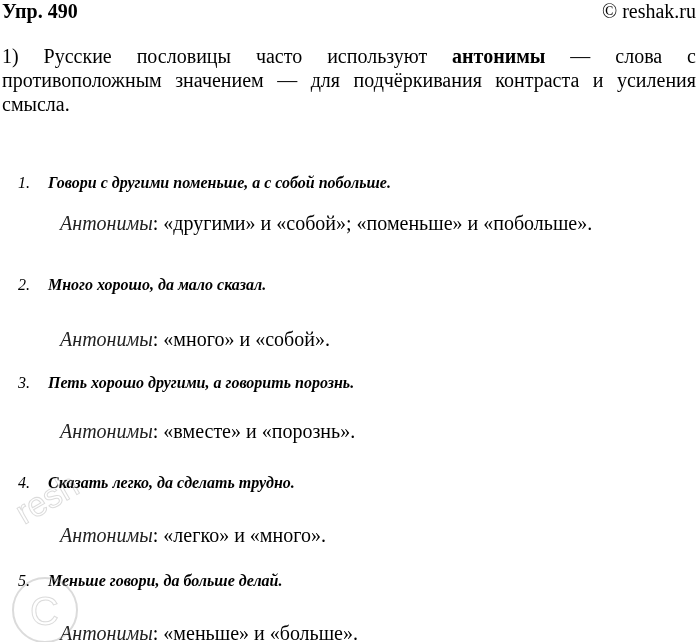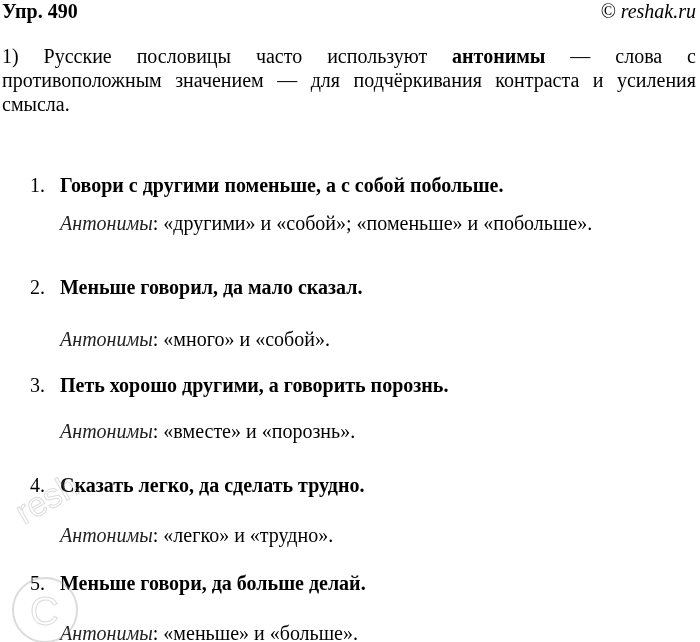--- a/index.html
+++ b/index.html
@@ -2,27 +2,27 @@
 <html><head>
 <meta charset="utf-8">
 <style>
   html, body { margin: 0; padding: 0; background: #ffffff; }
   body {
     width: 700px; height: 642px; overflow: hidden; position: relative;
     font-family: "Liberation Serif", serif; color: #000;
   }
   .header { position: absolute; top: 0; left: 0; width: 700px; height: 30px; }
   .title { position: absolute; left: 2px; top: 0px; font-size: 20px; font-weight: bold; }
-  .copyright { position: absolute; right: 4px; top: 0px; font-size: 20px; font-style: italic; }
+  .copyright { position: absolute; right: 4px; top: 0px; font-size: 20px; }
   .intro {
     position: absolute; left: 2px; top: 44px; width: 694px;
     font-size: 20px; line-height: 24px; text-align: justify;
   }
   .intro b { font-weight: bold; }
-  .item { position: absolute; left: 30px; font-size: 20px; }
+  .item { position: absolute; left: 18px; font-size: 16px; font-style: italic; }
   .item .num { display: inline-block; width: 30px; }
   .item .text { font-weight: bold; }
   .ant { position: absolute; left: 60px; font-size: 20px; }
   .ant .lbl { font-style: italic; color: #222; }
   .watermark {
     position: absolute; left: 10px; top: 470px; width: 140px; height: 180px;
     pointer-events: none; opacity: 0.35;
   }
 </style>
 </head>
@@ -31,28 +31,28 @@
 <div class="header">
   <span class="title">Упр. 490</span>
   <span class="copyright">© reshak.ru</span>
 </div>
 
 <div class="intro"><span>1) Русские пословицы часто используют </span><b>антонимы</b><span> — слова с противоположным значением — для подчёркивания контраста и усиления смысла.</span></div>
 
 <div class="item" style="top:174px"><span class="num">1.</span><span class="text">Говори с другими поменьше, а с собой побольше.</span></div>
 <div class="ant" style="top:212px"><span class="lbl">Антонимы</span><span>: «другими» и «собой»; «поменьше» и «побольше».</span></div>
 
-<div class="item" style="top:276px"><span class="num">2.</span><span class="text">Меньше говорил, да мало сказал.</span></div>
+<div class="item" style="top:276px"><span class="num">2.</span><span class="text">Много хорошо, да мало сказал.</span></div>
 <div class="ant" style="top:328px"><span class="lbl">Антонимы</span><span>: «много» и «собой».</span></div>
 
 <div class="item" style="top:374px"><span class="num">3.</span><span class="text">Петь хорошо другими, а говорить порознь.</span></div>
 <div class="ant" style="top:420px"><span class="lbl">Антонимы</span><span>: «вместе» и «порознь».</span></div>
 
 <div class="item" style="top:474px"><span class="num">4.</span><span class="text">Сказать легко, да сделать трудно.</span></div>
-<div class="ant" style="top:524px"><span class="lbl">Антонимы</span><span>: «легко» и «трудно».</span></div>
+<div class="ant" style="top:524px"><span class="lbl">Антонимы</span><span>: «легко» и «много».</span></div>
 
 <div class="item" style="top:572px"><span class="num">5.</span><span class="text">Меньше говори, да больше делай.</span></div>
 <div class="ant" style="top:622px"><span class="lbl">Антонимы</span><span>: «меньше» и «больше».</span></div>
 
 <svg class="watermark" viewBox="0 0 140 180">
   <circle cx="35" cy="140" r="32" fill="none" stroke="#999" stroke-width="2"></circle>
   <text x="20" y="155" font-size="40" fill="none" stroke="#999" font-family="Liberation Sans, sans-serif">C</text>
   <text x="10" y="40" font-size="34" fill="none" stroke="#999" transform="rotate(-30 40 40)" font-family="Liberation Sans, sans-serif">resh</text>
 </svg>
 

